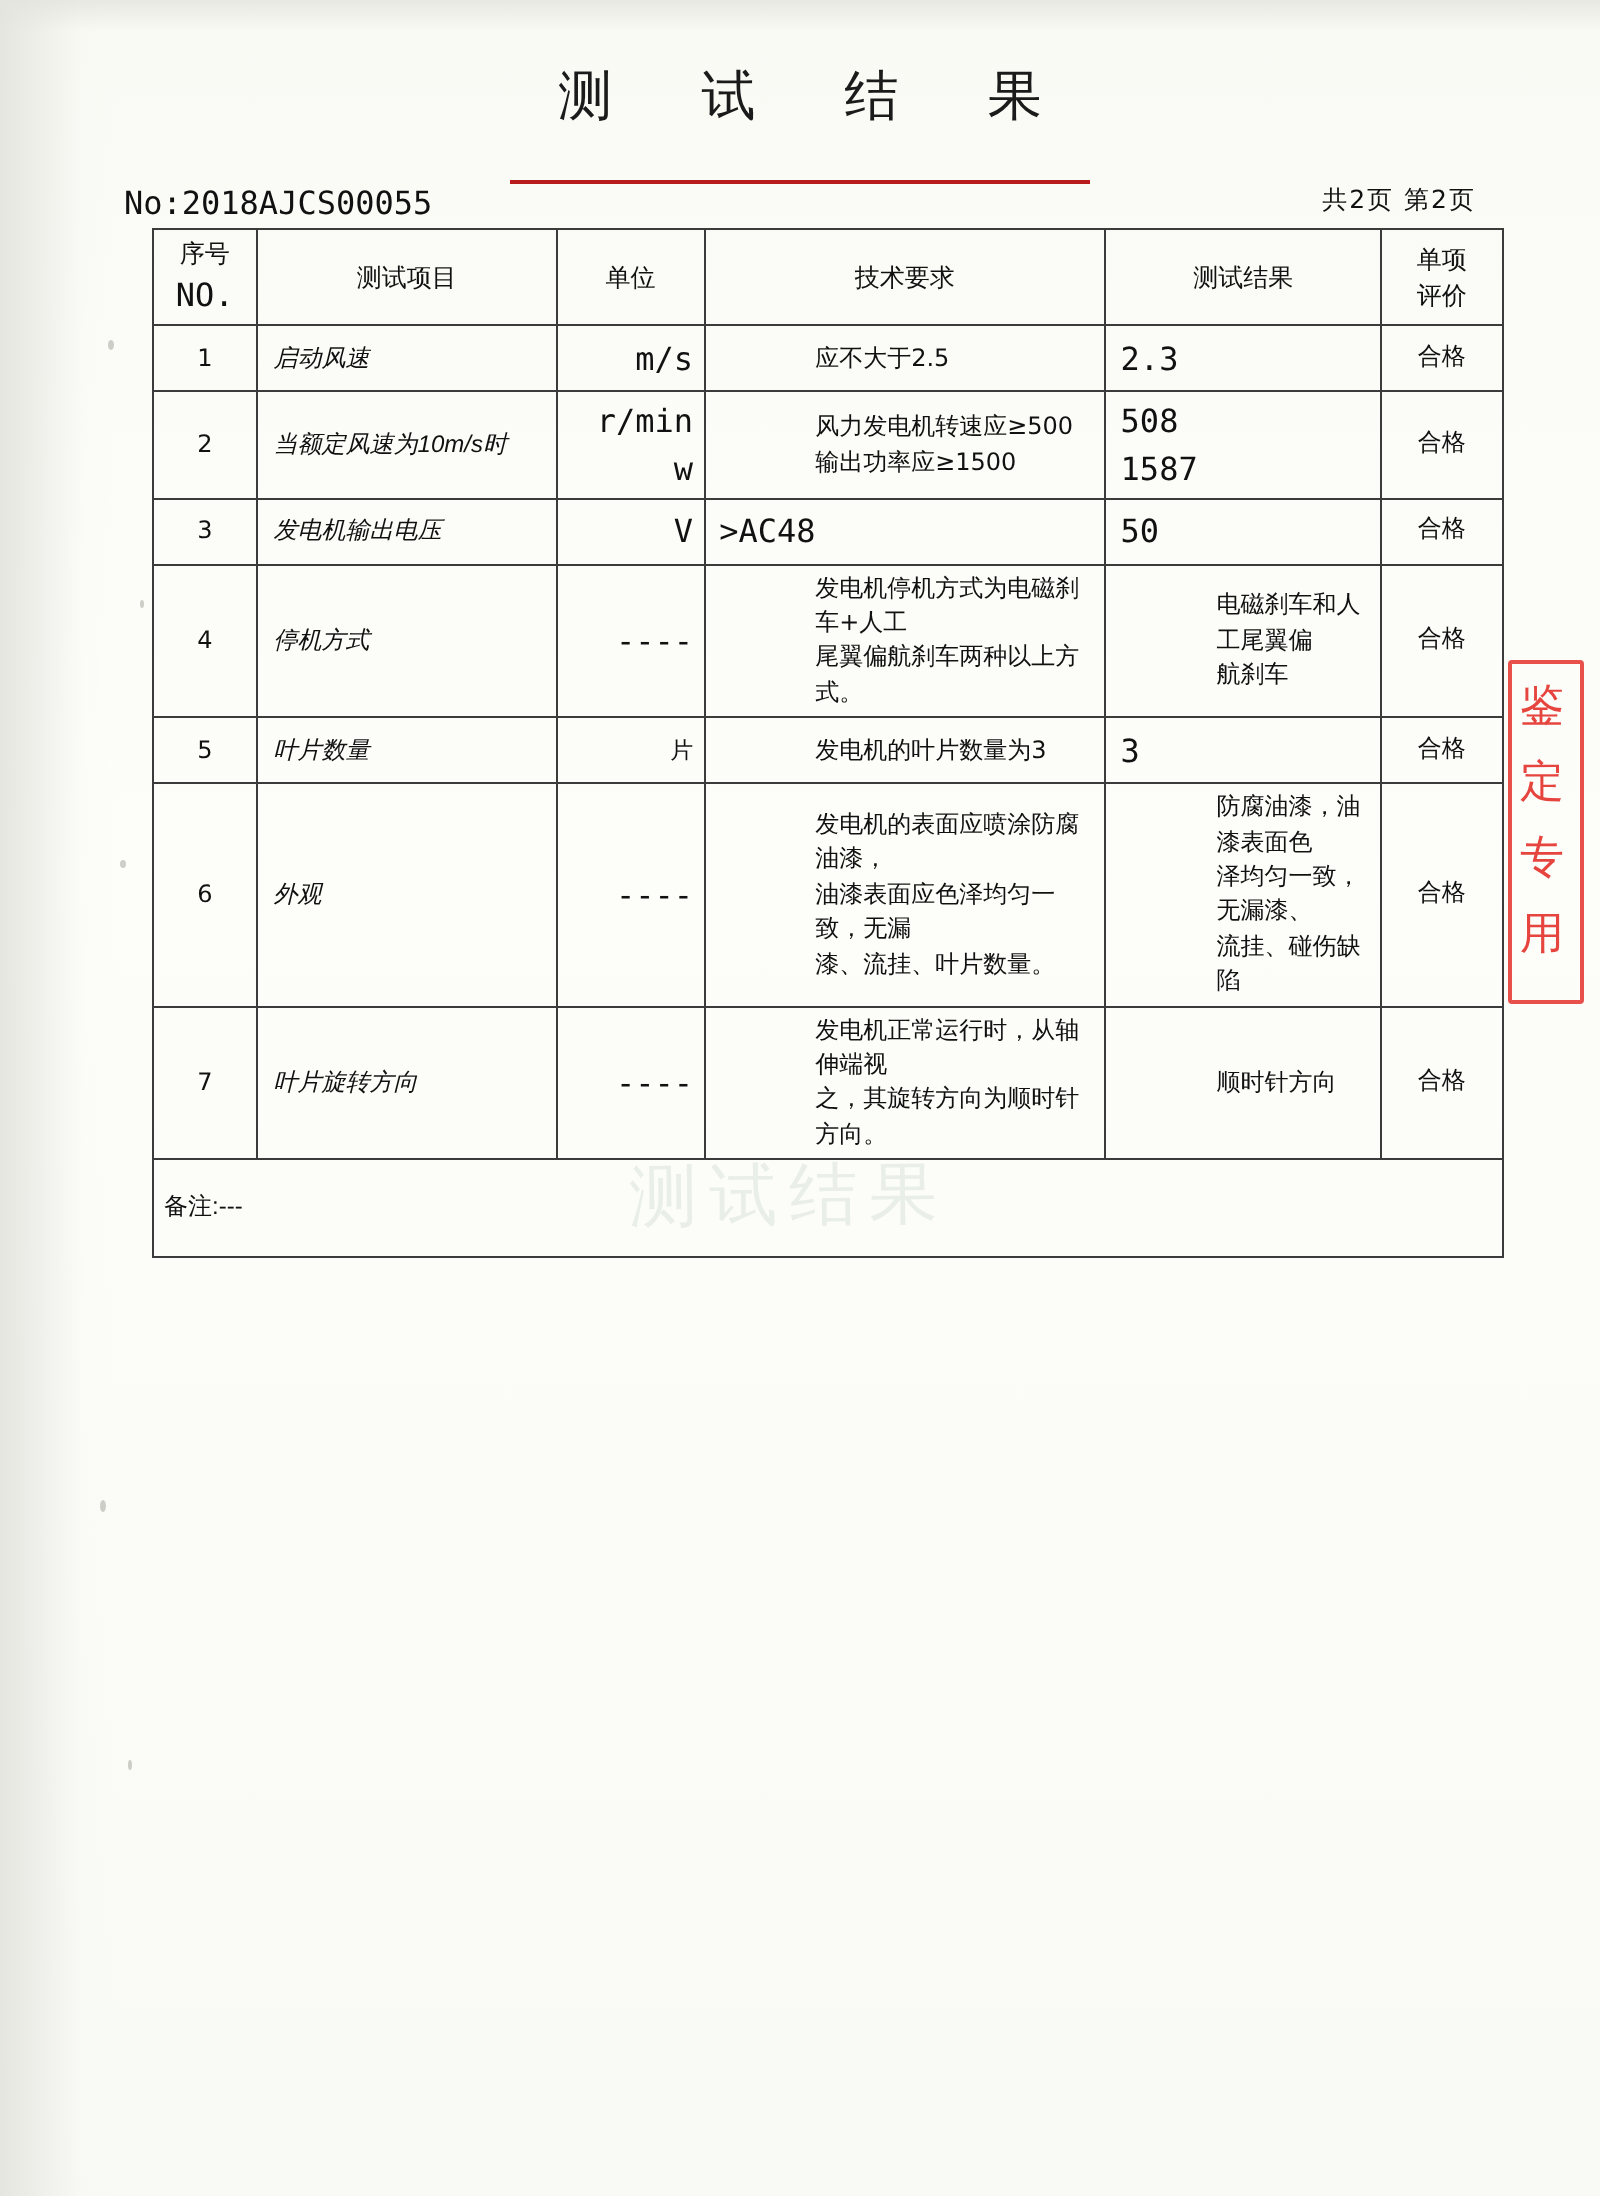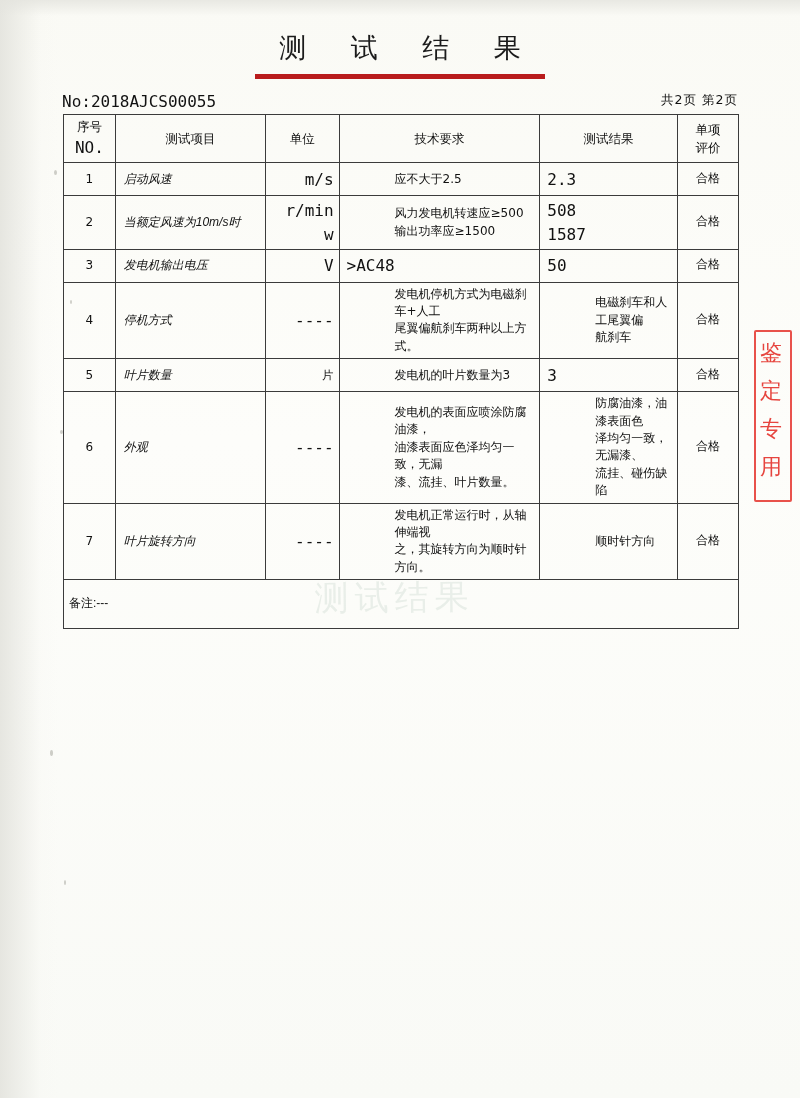--- a/index.html
+++ b/index.html
@@ -45,42 +45,42 @@
     position: absolute;
     left: 0; right: 0;
     top: 30px;
     text-align: center;
   }
   .doc-title {
     display: inline-block;
     font-family: "DejaVu Serif", "Liberation Serif", serif;
     font-size: 27px;
     letter-spacing: 18px;
-    padding: 0 6px 8px 24px;
-    border-bottom: 5px solid #b91c1c;
+    padding: 0 6px 24px 24px;
+    border-bottom: 2px solid #b91c1c;
     color: #1b1b1b;
     font-weight: 400;
   }
 
   .meta-row {
     position: absolute;
     left: 62px;
     right: 62px;
     top: 92px;
     display: flex;
     justify-content: space-between;
     font-size: 12.5px;
     font-family: "DejaVu Sans", "Liberation Sans", sans-serif;
     color: #111;
   }
   .meta-right { letter-spacing: 1px; }
 
   table.result-table {
     position: absolute;
-    left: 63px;
+    left: 76px;
     top: 114px;
     width: 676px;
     border-collapse: collapse;
     font-size: 12px;
     color: #111;
     background: transparent;
   }
   table.result-table th,
   table.result-table td {
     border: 1px solid #3b3b3b;

